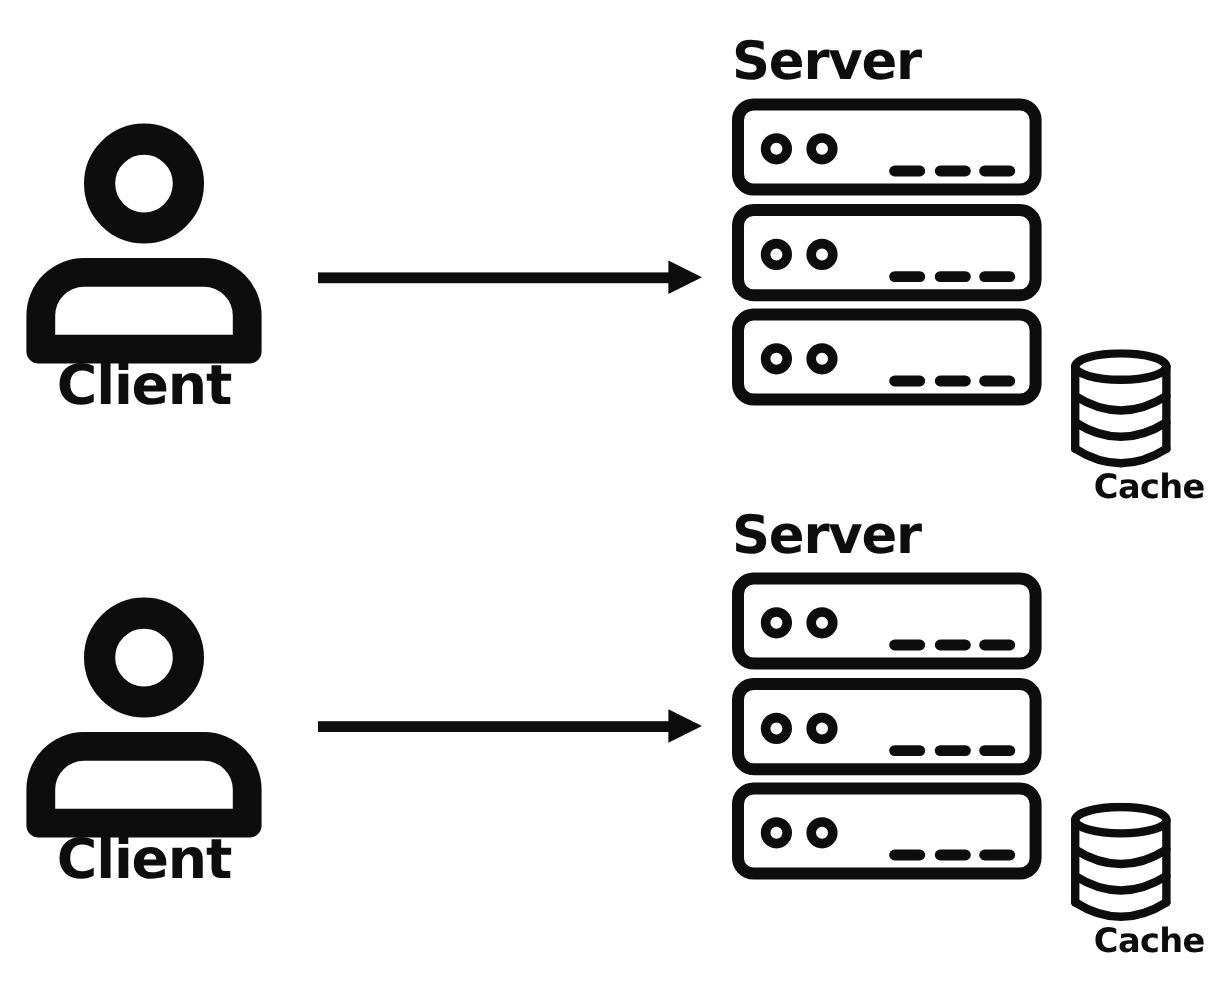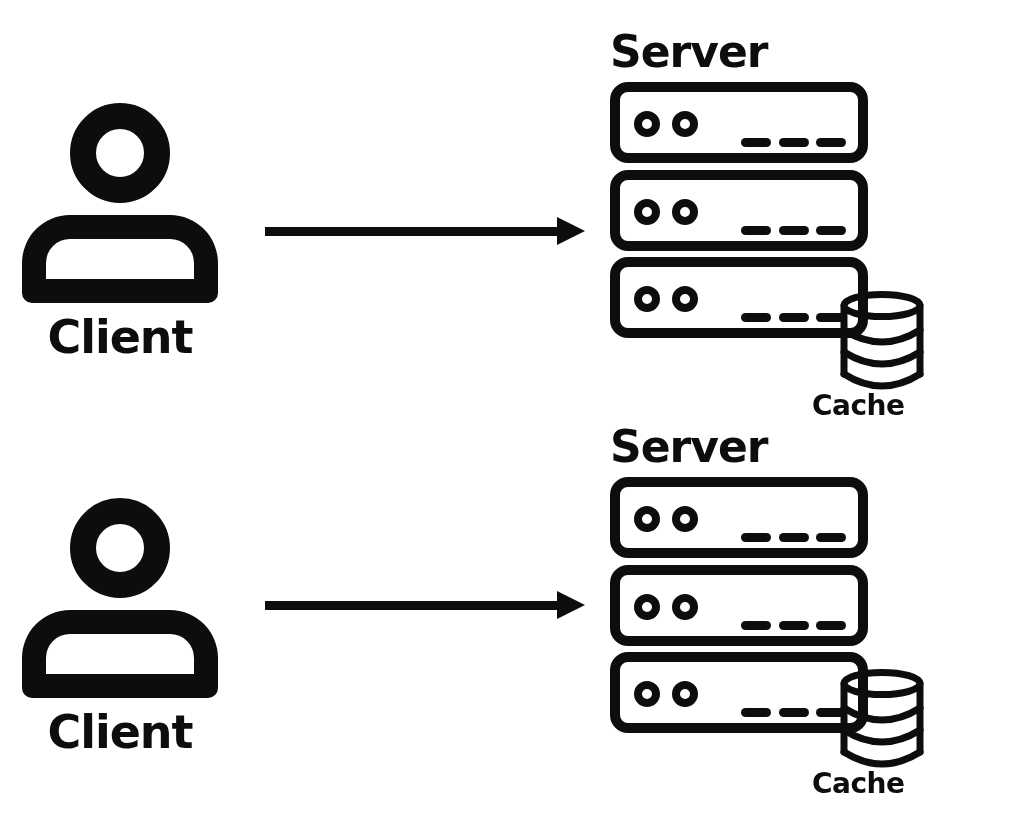--- a/index.html
+++ b/index.html
@@ -26,21 +26,21 @@
     background: #fff;
   }
   .person-body {
     position: absolute; left: 22px; top: 215px;
     width: 196px; height: 88px;
     border: 24px solid var(--ink);
     border-radius: 48px 48px 10px 10px;
     background: #fff;
   }
   .client-label {
-    position: absolute; left: 10px; top: 314px; width: 220px;
+    position: absolute; left: 10px; top: 298px; width: 220px;
     text-align: center;
     font-size: 46px; font-weight: bold; letter-spacing: -1px;
     line-height: 1.0;
   }
 
   
   .arrow { position: absolute; left: 265px; width: 320px; height: 28px; }
   #sec1 .arrow { top: 217px; }
   #sec2 .arrow { top: 196px; }
   .arrow-shaft {
@@ -82,21 +82,21 @@
   .dash {
     position: absolute; top: 46px;
     width: 30px; height: 9px; border-radius: 4.5px;
     background: var(--ink);
   }
   .dash.d1 { left: 121px; }
   .dash.d2 { left: 159px; }
   .dash.d3 { left: 196px; }
 
   
-  .cache-group { position: absolute; left: 812px; width: 140px; text-align: left; }
+  .cache-group { position: absolute; left: 864px; width: 140px; text-align: right; }
   #sec1 .cache-group { top: 291px; }
   #sec2 .cache-group { top: 274px; }
   .cache-group svg { display: block; margin: 0 auto; }
   .db-stroke { fill: none; stroke: var(--ink); stroke-width: 7; stroke-linecap: round; }
   .cache-label {
     margin-top: 1px;
     font-size: 28px; font-weight: bold; letter-spacing: -0.5px;
     line-height: 1.0;
   }
 </style>

